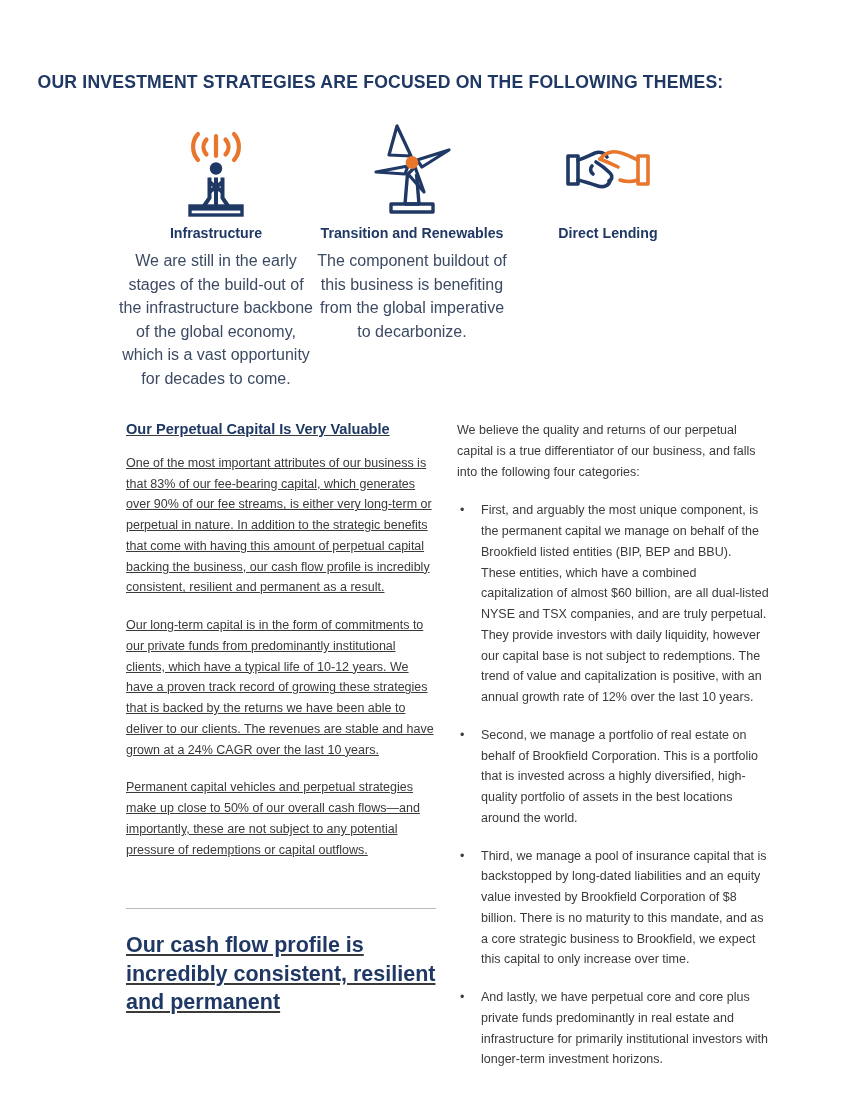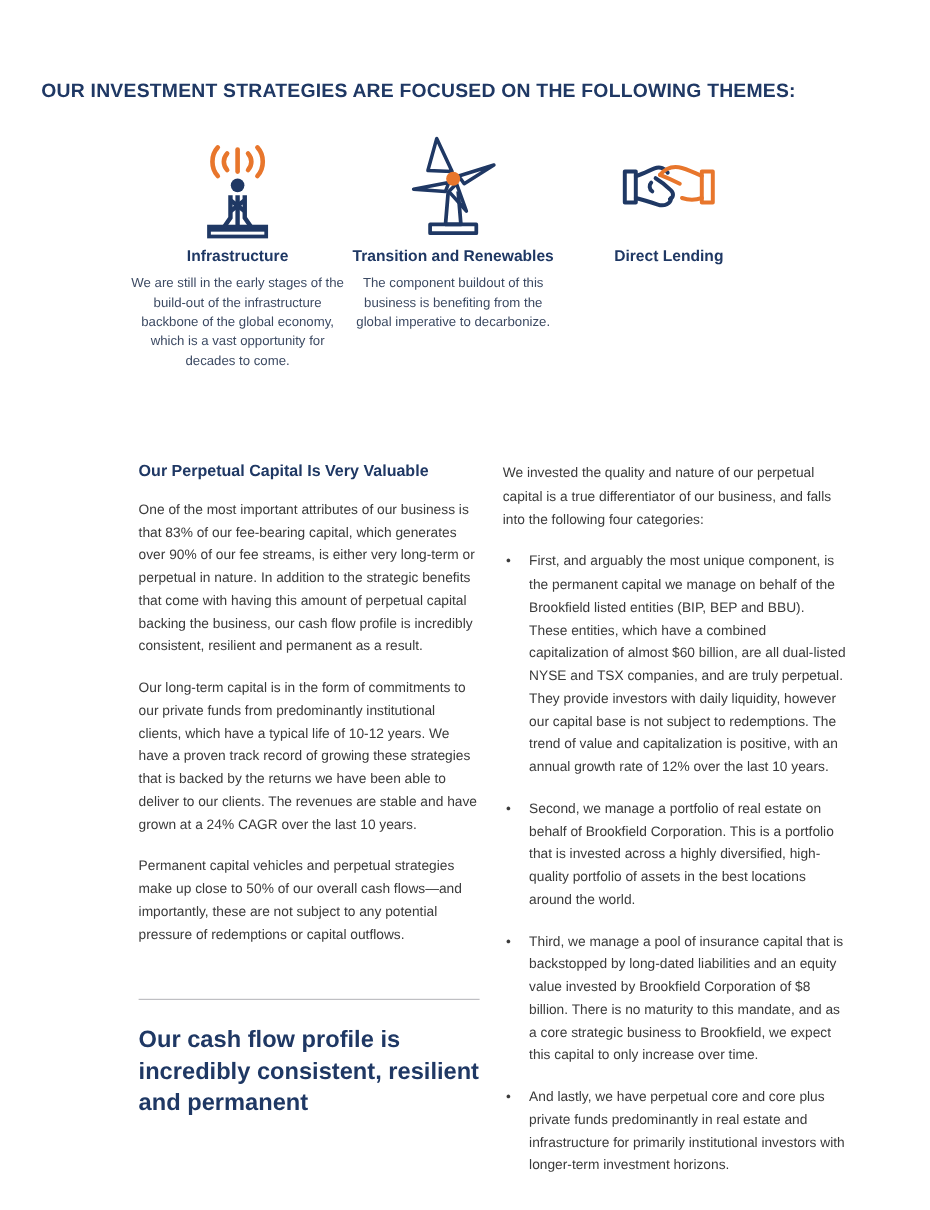--- a/index.html
+++ b/index.html
@@ -57,32 +57,33 @@
     justify-content: center;
   }
   .theme-heading {
     font-size: 14.2px;
     font-weight: bold;
     color: #1f3864;
     line-height: 1.35;
     margin-top: 6px;
   }
   .theme-desc {
-    font-size: 12px;
+    font-size: 16px;
     color: #3c4a63;
     line-height: 1.47;
     margin-top: 6px;
   }
 
   
   .col-left {
     position: absolute;
     left: 126px;
     top: 420px;
     width: 310px;
+    text-decoration: underline;
   }
   .col-right {
     position: absolute;
     left: 457px;
     top: 420px;
     width: 312px;
   }
 
   .col-heading {
     font-size: 14.6px;
@@ -226,21 +227,21 @@
     <p class="body">One of the most important attributes of our business is that 83% of our fee-bearing capital, which generates over 90% of our fee streams, is either very long-term or perpetual in nature. In addition to the strategic benefits that come with having this amount of perpetual capital backing the business, our cash flow profile is incredibly consistent, resilient and permanent as a result.</p>
     <p class="body">Our long-term capital is in the form of commitments to our private funds from predominantly institutional clients, which have a typical life of 10-12 years. We have a proven track record of growing these strategies that is backed by the returns we have been able to deliver to our clients. The revenues are stable and have grown at a 24% CAGR over the last 10 years.</p>
     <p class="body">Permanent capital vehicles and perpetual strategies make up close to 50% of our overall cash flows—and importantly, these are not subject to any potential pressure of redemptions or capital outflows.</p>
 
     <div class="divider"></div>
 
     <div class="pullquote">Our cash flow profile is incredibly consistent, resilient and permanent</div>
   </div>
 
   <div class="col-right">
-    <p class="intro">We invested the quality and nature of our perpetual capital is a true differentiator of our business, and falls into the following four categories:</p>
+    <p class="intro">We believe the quality and returns of our perpetual capital is a true differentiator of our business, and falls into the following four categories:</p>
 
     <ul class="bullets">
       <li>
         <span class="dot">•</span>
         <span>First, and arguably the most unique component, is the permanent capital we manage on behalf of the Brookfield listed entities (BIP, BEP and BBU). These entities, which have a combined capitalization of almost $60 billion, are all dual-listed NYSE and TSX companies, and are truly perpetual. They provide investors with daily liquidity, however our capital base is not subject to redemptions. The trend of value and capitalization is positive, with an annual growth rate of 12% over the last 10 years.</span>
       </li>
       <li>
         <span class="dot">•</span>
         <span>Second, we manage a portfolio of real estate on behalf of Brookfield Corporation. This is a portfolio that is invested across a highly diversified, high-quality portfolio of assets in the best locations around the world.</span>
       </li>

